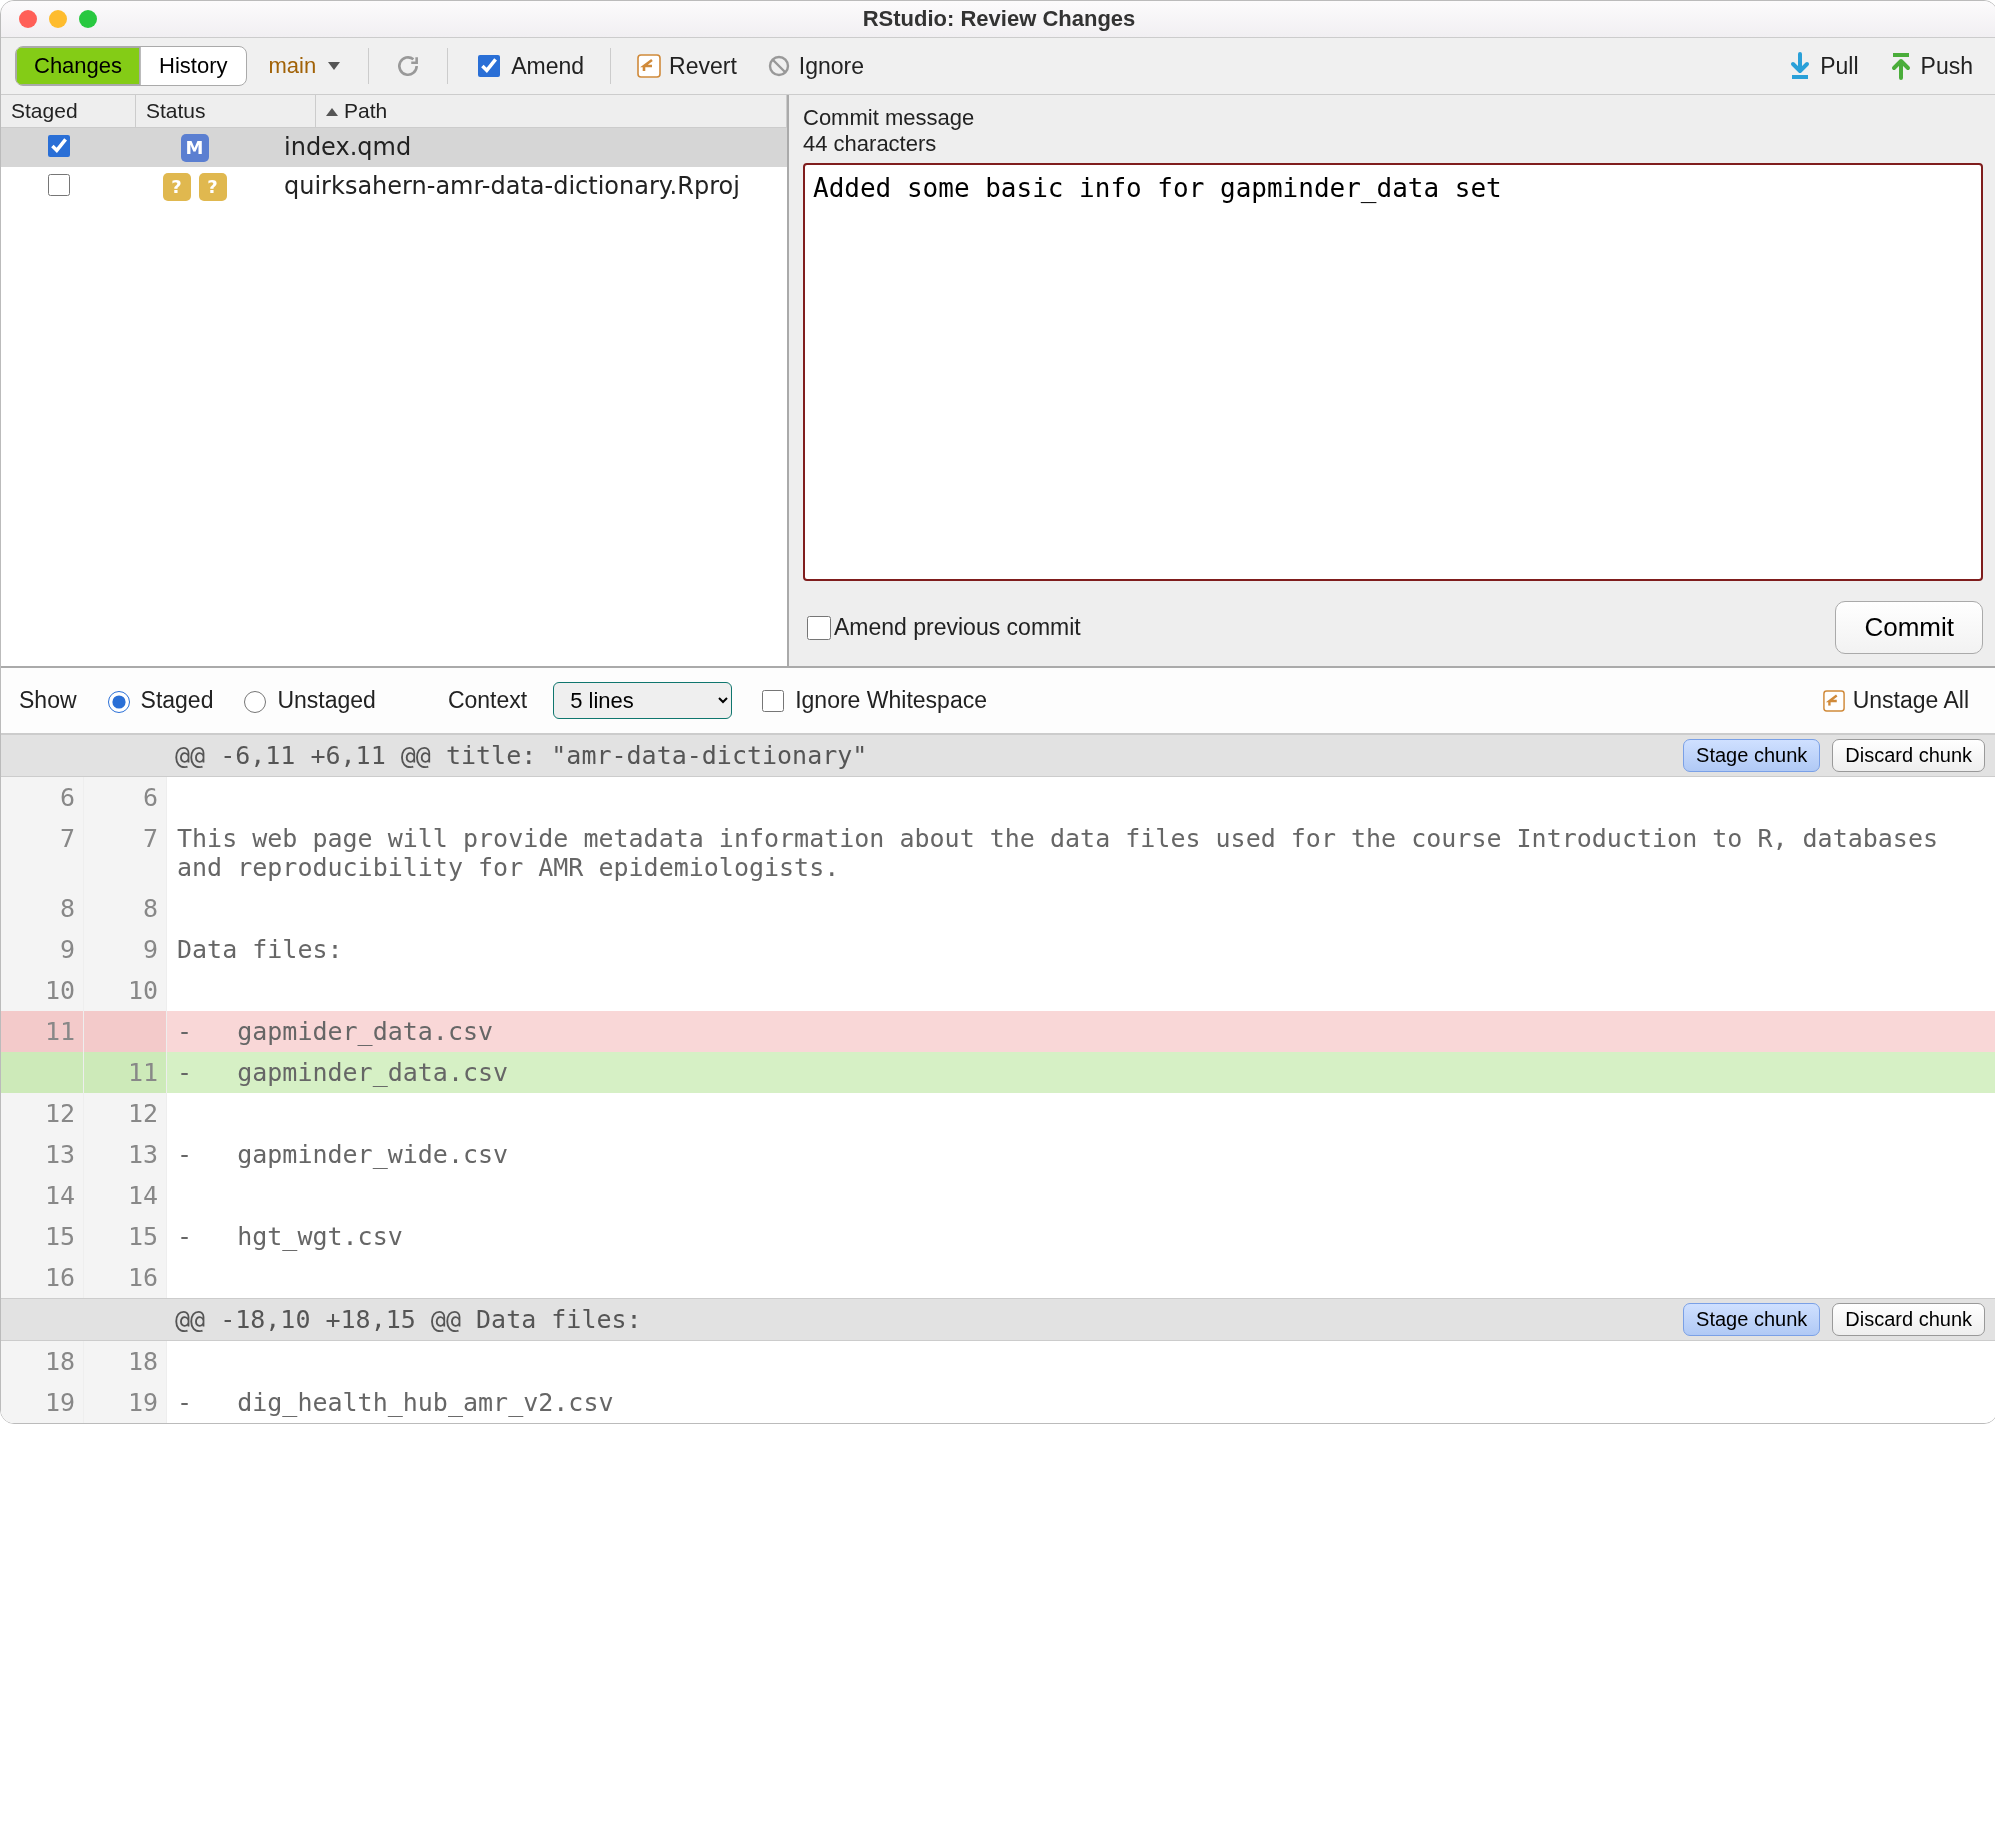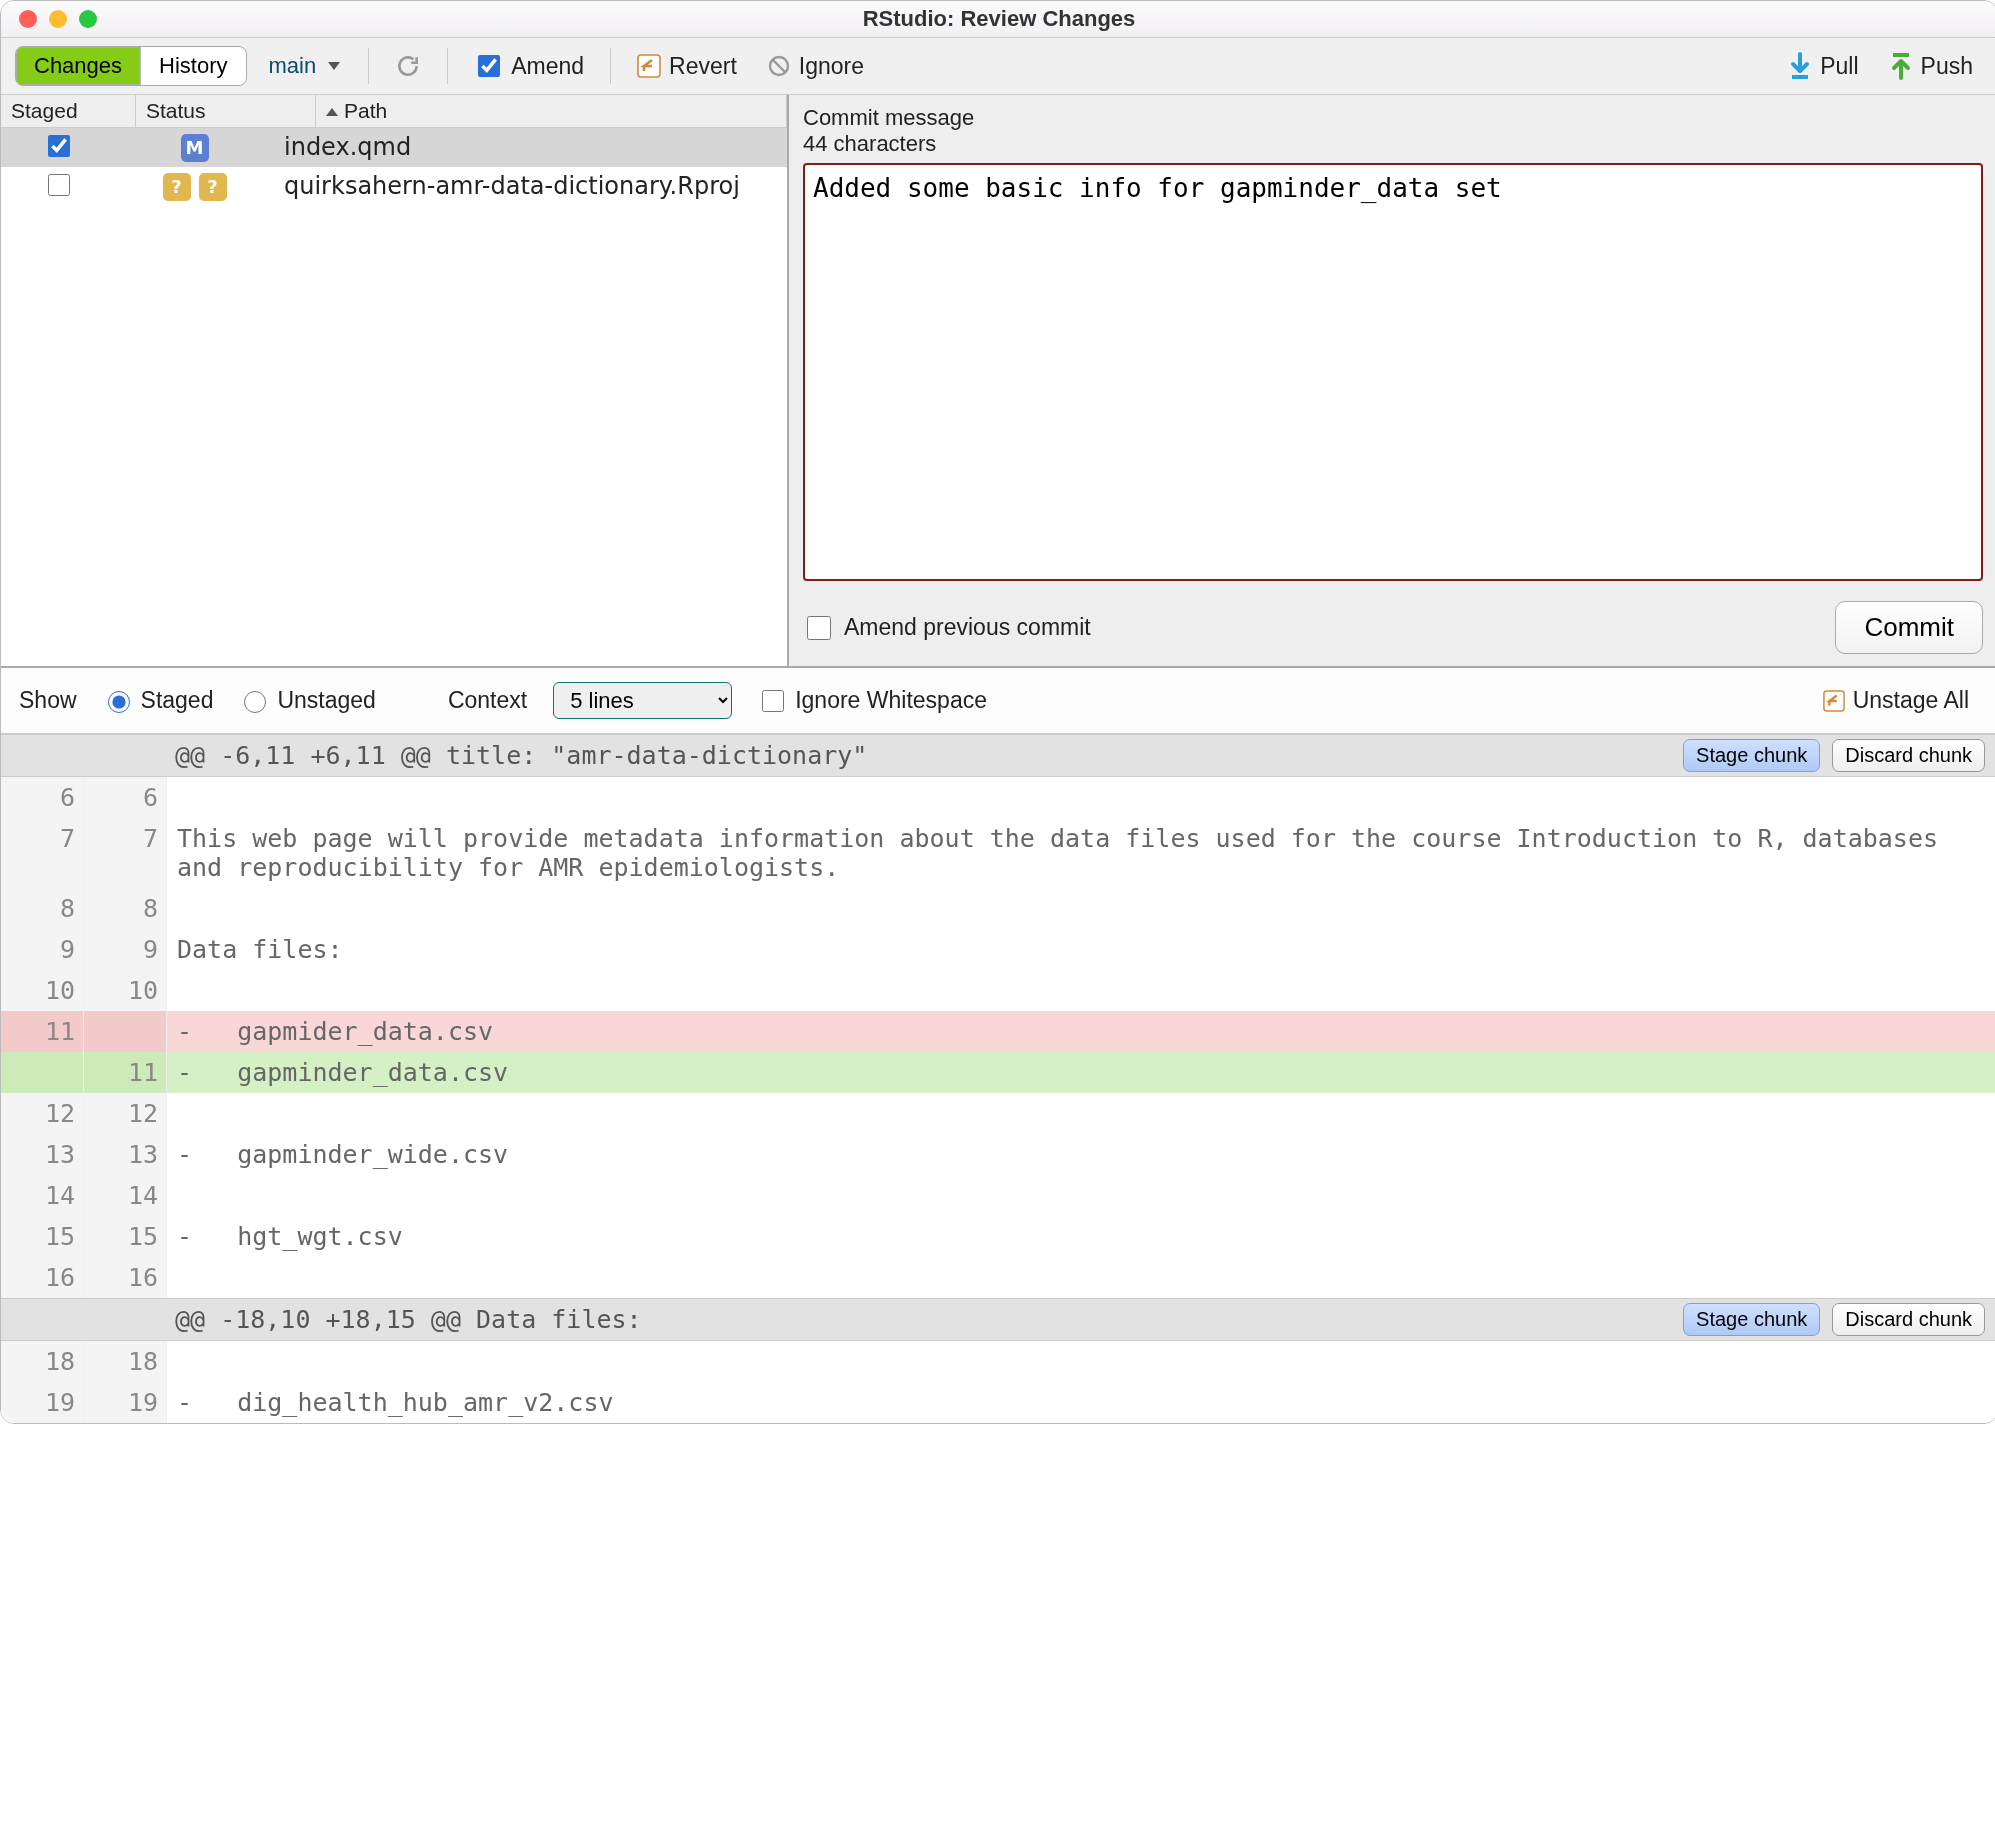--- a/index.html
+++ b/index.html
@@ -7,21 +7,21 @@
   .titlebar { height:36px; background:linear-gradient(#fcfbfc,#f1eff2); display:flex; align-items:center; position:relative; border-bottom:1px solid #ccc;}
   .traffic { display:flex; gap:12px; margin-left:18px;}
   .dot { width:18px; height:18px; border-radius:50%; }
   .r{background:#ff5f57;} .y{background:#febc2e;} .g{background:#28c840;}
   .titlebar .title{position:absolute; left:0; right:0; text-align:center; font-weight:600; font-size:22px; color:#333;}
   .toolbar { display:flex; align-items:center; gap:10px; padding:8px 14px; background:#f0f0f0; border-bottom:1px solid #ccc;}
   .seg { display:flex; border:1px solid #aaa; border-radius:8px; overflow:hidden; background:#fff;}
   .seg button{background:transparent;border:none;padding:6px 18px;font-size:22px;cursor:pointer;}
   .seg button.on{background:#84cc16;box-shadow:inset 0 0 0 1px #aaa;}
   .seg button + button{border-left:1px solid #bbb;}
-  .branch{display:flex;align-items:center;gap:6px;padding:4px 12px;cursor:pointer;color:#0c4a6e;}
+  .branch{display:flex;align-items:center;gap:6px;padding:4px 12px;cursor:pointer;color:#a16207;}
   .sep{width:1px;height:36px;background:#ccc;margin:0 6px;}
   .tool{display:flex;align-items:center;gap:8px;padding:4px 10px;cursor:pointer;font-size:23px;}
   .tool .icon{display:inline-flex;}
   .spacer{flex:1;}
   .content-top{display:flex;border-bottom:2px solid #aaa;}
   .filelist{width:786px;border-right:2px solid #aaa;background:#fff;}
   .fl-head{display:flex;background:#eee;border-bottom:1px solid #ccc;font-size:21px;}
   .fl-head div{padding:4px 10px;border-right:1px solid #ccc;}
   .fl-head .c1{width:114px;} .fl-head .c2{width:159px;} .fl-head .c3{flex:1;}
   .fl-row{display:flex;align-items:center;font-family:"DejaVu Sans","Helvetica Neue",sans-serif;font-size:24px;padding:4px 0;}
@@ -29,21 +29,21 @@
   .fl-row .c1{width:114px;text-align:center;}
   .fl-row .c2{width:159px;display:flex;gap:8px;justify-content:center;}
   .fl-row .c3{flex:1;padding-left:10px;line-height:1.2;}
   .badge{display:inline-flex;width:28px;height:28px;align-items:center;justify-content:center;border-radius:5px;color:#fff;font-weight:700;font-size:18px;}
   .bM{background:#5b7fd1;} .bQ{background:#e0b84f;}
   input[type=checkbox].stg{width:22px;height:22px; accent-color:#2a6fd6;}
   .commit-area{flex:1;padding:10px 14px 12px 14px;background:#eee;}
   .cm-head{display:flex;justify-content:space-between;font-size:22px;margin-bottom:6px;flex-direction:column;}
   .cm-text{width:100%;box-sizing:border-box;height:418px;border:2px solid #7f1d1d;border-radius:4px;background:#fff;font-family:"Menlo","Consolas",monospace;font-size:26px;padding:8px;resize:none;}
   .cm-foot{display:flex;align-items:center;justify-content:space-between;margin-top:14px;}
-  .amend{display:flex;align-items:center;gap:10px;font-size:23px;}
+  .amend{display:flex;align-items:center;font-size:23px;}
   .commit-btn{font-size:26px;padding:10px 28px;border:1px solid #aaa;border-radius:10px;background:linear-gradient(#fff,#f2f2f2);cursor:pointer;}
   .diff-opts{display:flex;align-items:center;gap:26px;padding:14px 18px;background:#fdfdfd;border-bottom:1px solid #ccc;font-size:23px;}
   .radio{display:inline-flex;align-items:center;gap:8px;}
   .radio input{width:22px;height:22px;accent-color:#2a6fd6;}
   .ctx select{font-size:22px;padding:4px 12px;border:1px solid #0f766e;border-radius:6px;width:179px;}
   .diff{font-family:"Menlo","Consolas",monospace;font-size:25px;background:#fff;}
   .hunk{display:flex;align-items:center;background:#e2e2e2;color:#555;border-top:1px solid #ccc;border-bottom:1px solid #ccc;}
   .hunk .gut{display:flex;} .gut span{width:66px;text-align:right;padding:6px 8px;color:#777;}
   .hunk .txt{flex:1;padding:6px 10px;}
   .hunk .acts{display:flex;gap:12px;padding-right:12px;}

